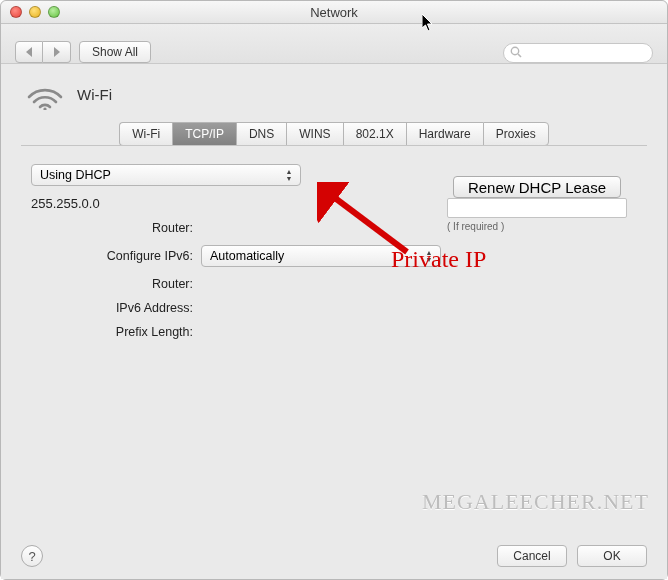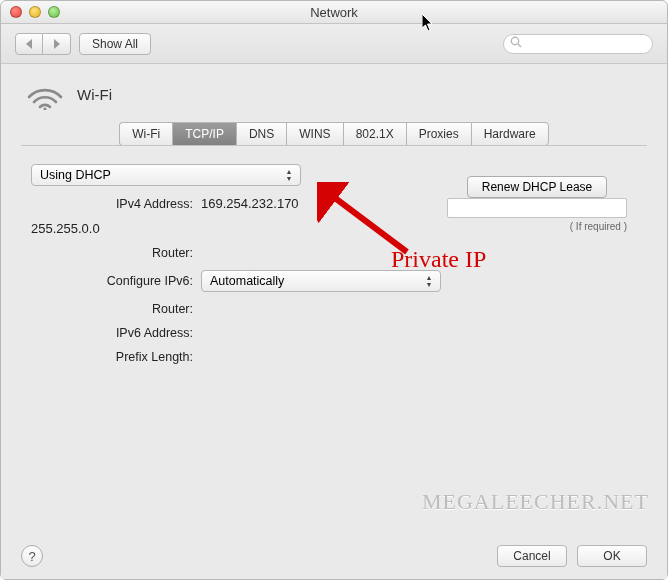--- a/index.html
+++ b/index.html
@@ -5,21 +5,21 @@
 * { box-sizing: border-box; margin: 0; padding: 0; }
 body { font-family: "Lucida Grande", "Helvetica Neue", Arial, sans-serif; font-size: 12px; background: #fff; width: 668px; height: 580px; overflow: hidden; }
 .window { width: 668px; height: 580px; background: #ededed; border: 1px solid #b8b8b8; border-radius: 6px; position: relative; }
 .titlebar { height: 23px; background: linear-gradient(#f7f7f7,#e5e5e5); border-bottom: 1px solid #c3c3c3; border-radius: 6px 6px 0 0; position: relative; }
 .traffic { position: absolute; left: 9px; top: 5px; display: flex; gap: 7px; }
 .tbtn { width: 12px; height: 12px; border-radius: 50%; border: 1px solid rgba(0,0,0,.25); }
 .tbtn.red { background: radial-gradient(circle at 40% 35%,#ff8b83,#e8443a); }
 .tbtn.yellow { background: radial-gradient(circle at 40% 35%,#ffe07a,#e8b21f); }
 .tbtn.green { background: radial-gradient(circle at 40% 35%,#b8eea0,#63c23f); }
 .title { text-align: center; line-height: 23px; font-size: 13px; color: #3a3a3a; }
-.toolbar { height: 40px; display: flex; align-items: center; padding: 0 14px; gap: 8px; border-bottom: 1px solid #c9c9c9; background: linear-gradient(#ededed,#e2e2e2); }
+.toolbar { height: 40px; display: flex; align-items: flex-end; padding: 0 14px; gap: 8px; border-bottom: 1px solid #c9c9c9; background: linear-gradient(#ededed,#e2e2e2); }
 .navbtns { display: flex; }
 .segbtn { width: 28px; height: 22px; background: linear-gradient(#fefefe,#e5e5e5); border: 1px solid #b5b5b5; display: flex; align-items: center; justify-content: center; }
 .segbtn:first-child { border-radius: 4px 0 0 4px; }
 .segbtn:last-child { border-radius: 0 4px 4px 0; border-left: none; }
 .pillbtn { height: 22px; padding: 0 12px; background: linear-gradient(#fefefe,#ececec); border: 1px solid #b5b5b5; border-radius: 4px; font-size: 12px; color: #333; cursor: pointer; }
 .search { margin-left: auto; width: 150px; height: 20px; border: 1px solid #c7c7c7; border-radius: 10px; background: #fff; display: flex; align-items: center; padding: 0 6px; }
 .search span { margin-right: 4px; opacity: .6; }
 .content { position: relative; padding: 10px 20px 18px; height: calc(100% - 63px); background: #eaeaea; }
 .wifi-header { display: flex; align-items: center; gap: 12px; padding: 6px 4px 14px; }
 .wifi-icon { width: 40px; height: 28px; position: relative; }
@@ -30,25 +30,25 @@
 .tab.active { background: linear-gradient(#9c9c9c,#818181); color: #fff; }
 .panel { background: #eaeaea; border-top: 1px solid #c5c5c5; margin-top: -1px; padding: 18px 10px 10px; height: 380px; position: relative; }
 .row { display: flex; align-items: center; margin-bottom: 10px; }
 .lbl { width: 170px; text-align: right; padding-right: 8px; font-size: 12.5px; color: #222; }
 .val { font-size: 13px; color: #222; }
 .popup { height: 22px; border: 1px solid #b5b5b5; border-radius: 4px; background: linear-gradient(#fefefe,#ececec); padding: 0 24px 0 8px; display: flex; align-items: center; font-size: 12.5px; position: relative; cursor: pointer; }
 .popup .arrows { position: absolute; right: 4px; top: 2px; width: 14px; height: 16px; display: flex; flex-direction: column; align-items: center; justify-content: center; font-size: 7px; line-height: 7px; color: #444; }
 .popup.w270 { width: 270px; }
 .popup.w240 { width: 240px; }
 .right-col { position: absolute; right: 20px; top: 30px; width: 180px; }
-.btn2 { height: 22px; padding: 0 14px; background: linear-gradient(#fefefe,#e7e7e7); border: 1px solid #acacac; border-radius: 4px; font-size: 12px; cursor: pointer; display: block; margin: 0 auto; }
+.btn2 { height: 22px; padding: 0 14px; background: linear-gradient(#fefefe,#e7e7e7); border: 1px solid #acacac; border-radius: 4px; font-size: 15px; cursor: pointer; display: block; margin: 0 auto; }
 .clientid { display: flex; align-items: center; margin-top: 12px; }
 .clientid .clbl { font-size: 12.5px; margin-right: 6px; }
 .tinput { width: 180px; height: 20px; border: 1px solid #c3c3c3; background: #fff; border-radius: 2px; padding: 0 4px; font-size: 12px; }
-.ifreq { text-align: right; font-size: 10px; color: #666; margin-top: 3px; }
+.ifreq { text-align: left; font-size: 10px; color: #666; margin-top: 3px; }
 .annot { position: absolute; left: 370px; top: 100px; color: #d40202; font-family: "Comic Sans MS","Chalkboard SE",cursive; font-size: 24px; pointer-events: none; }
 .arrow-svg { position: absolute; left: 296px; top: 36px; pointer-events: none; }
 .watermark { position: absolute; right: 18px; bottom: 64px; font-family: Georgia, "Times New Roman", serif; font-size: 22px; letter-spacing: 1px; color: #bdbdbd; text-shadow: 0 1px 0 #fff; }
 .bottombar { position: absolute; left: 0; right: 0; bottom: 0; height: 46px; display: flex; align-items: center; padding: 0 20px; gap: 10px; }
 .help { width: 22px; height: 22px; border-radius: 50%; border: 1px solid #acacac; background: linear-gradient(#fefefe,#ececec); display: flex; align-items: center; justify-content: center; font-size: 13px; color: #555; cursor: pointer; }
 .bottombar .spacer { flex: 1; }
 .okbtn { min-width: 70px; }
 .cursor-img { position: absolute; left: 421px; top: 13px; pointer-events:none; }
 </style>
 </head>
@@ -103,34 +103,30 @@
       </div>
       <div style="font-size:15px;color:#333;">Wi-Fi</div>
     </div>
 
     <div class="tabbar">
       <div class="tab">Wi-Fi</div>
       <div class="tab active">TCP/IP</div>
       <div class="tab">DNS</div>
       <div class="tab">WINS</div>
       <div class="tab">802.1X</div>
+      <div class="tab">Hardware</div>
       <div class="tab">Proxies</div>
-      <div class="tab">Hardware</div>
     </div>
 
     <div class="panel">
       <div class="row">
         <div class="popup w270">
           <span>Using DHCP</span>
           <span class="arrows">▲<br>▼</span>
         </div>
-      </div>
-      <div class="row">
-        <div class="lbl">IPv4 Address:</div>
-        <div class="val">169.254.232.170</div>
       </div>
       <div class="row">
         <div class="val">255.255.0.0</div>
       </div>
       <div class="row">
         <div class="lbl">Router:</div>
         <div class="val"></div>
       </div>
       <div class="row" style="">
         <div class="lbl">Configure IPv6:</div>

